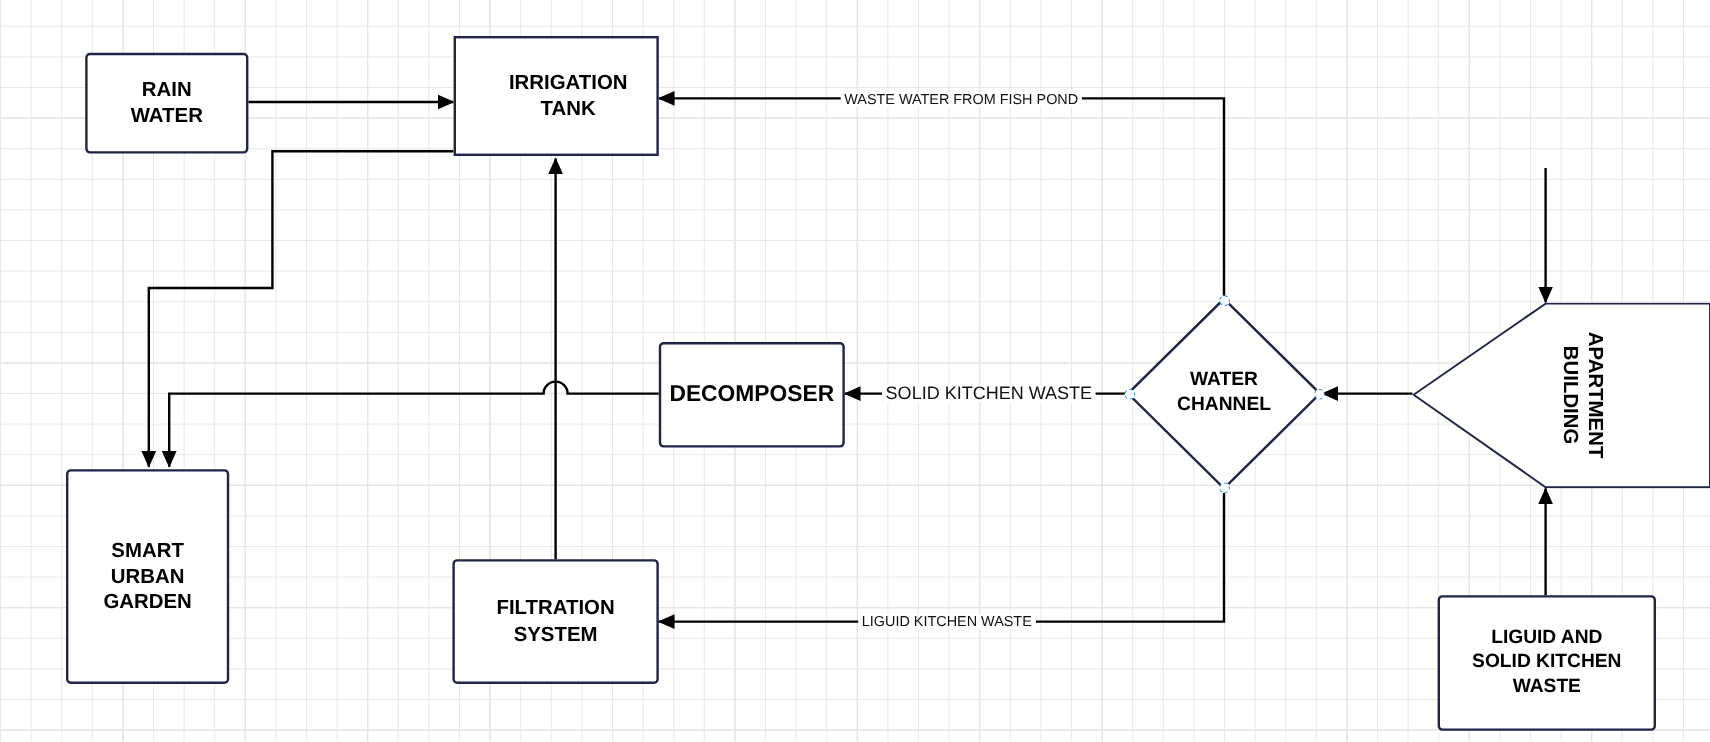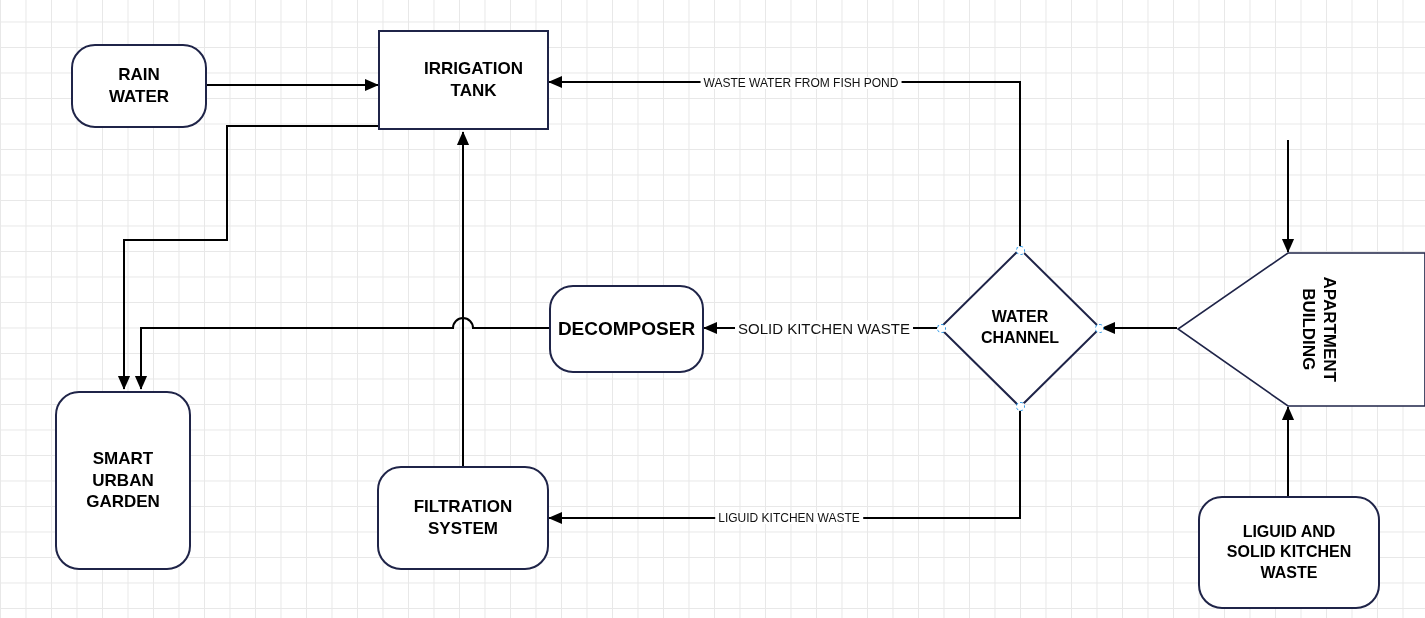--- a/index.html
+++ b/index.html
@@ -41,21 +41,21 @@
     display: flex;
     align-items: center;
     justify-content: center;
     text-align: center;
     color: #000000;
     font-weight: bold;
     line-height: 1.28;
     white-space: pre-line;
     z-index: 3;
   }
-  .rounded { border-radius: 24px; }
+  .rounded { border-radius: 4px; }
   .sharp { border-radius: 0; padding-left: 20px; }
   .edge-label {
     position: absolute;
     background: #ffffff;
     color: #111111;
     font-weight: normal;
     white-space: nowrap;
     padding: 0 3px;
     z-index: 4;
     line-height: 1;

